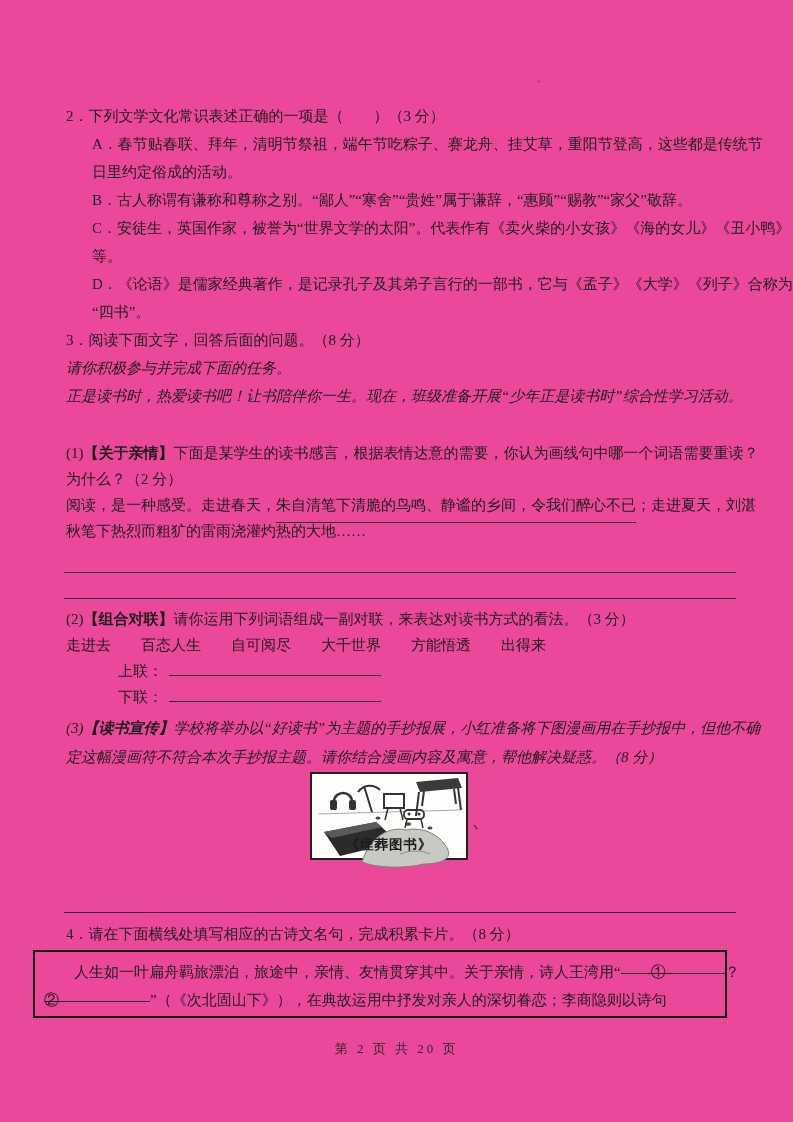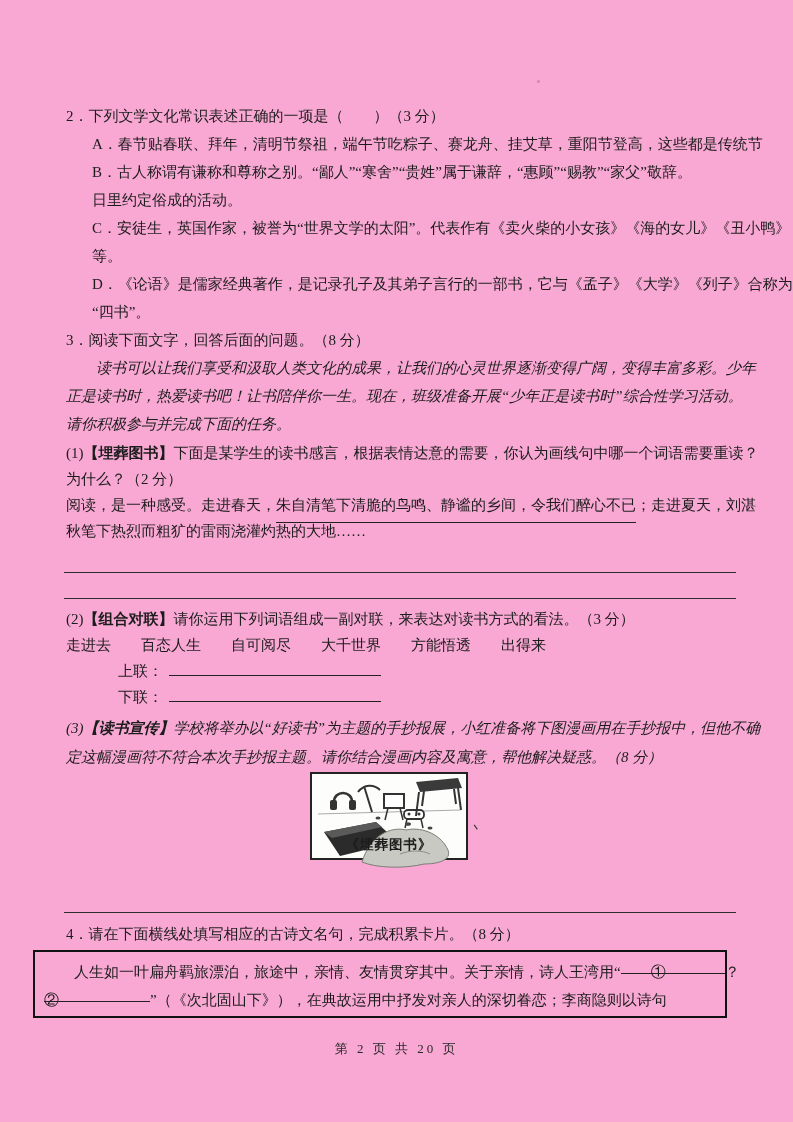--- a/index.html
+++ b/index.html
@@ -1,20 +1,20 @@
 <!DOCTYPE html>
 <html lang="zh"><head>
 <meta charset="utf-8">
 <style>
   html,body{margin:0;padding:0;background:#e8e8e8;}
   .page{
     position:relative;
     width:793px;height:1122px;
     margin:0 auto;
-    background:#f9a8d4;
+    background:#ec4899;
     font-family:"Liberation Serif","DejaVu Serif",serif;
     color:#1c1c1c;
     font-size:15px;
     overflow:hidden;
   }
   .blk{position:absolute;left:66px;width:672px;}
   .line{white-space:nowrap;}
   .lh28 .line{line-height:28px;height:28px;}
   .lh26 .line{line-height:26px;height:26px;}
   .lh29 .line{line-height:29px;height:29px;font-style:italic;}
@@ -53,41 +53,40 @@
 </head>
 <body>
 
 <div class="page">
 
   <div class="speck"></div>
 
   <div class="blk lh28" style="top:102px">
     <div class="line">2．下列文学文化常识表述正确的一项是（　　）（3 分）</div>
     <div class="line opt">A．春节贴春联、拜年，清明节祭祖，端午节吃粽子、赛龙舟、挂艾草，重阳节登高，这些都是传统节</div>
+    <div class="line opt">日里约定俗成的活动。</div>
     <div class="line opt">B．古人称谓有谦称和尊称之别。“鄙人”“寒舍”“贵姓”属于谦辞，“惠顾”“赐教”“家父”敬辞。</div>
-    <div class="line opt">日里约定俗成的活动。</div>
     <div class="line opt">C．安徒生，英国作家，被誉为“世界文学的太阳”。代表作有《卖火柴的小女孩》《海的女儿》《丑小鸭》</div>
     <div class="line opt">等。</div>
     <div class="line opt">D．《论语》是儒家经典著作，是记录孔子及其弟子言行的一部书，它与《孟子》《大学》《列子》合称为</div>
     <div class="line opt">“四书”。</div>
   </div>
 
   <div class="blk lh28" style="top:326px">
     <div class="line">3．阅读下面文字，回答后面的问题。（8 分）</div>
   </div>
 
   <div class="blk lh28 kai" style="top:354px">
-    <div class="line indent2">读书可以让我们享受和汲取人类文化的成果，让我们的心灵世界逐渐变得广阔，变得丰富多彩。少年</div>
+    <div class="line">请你积极参与并完成下面的任务。</div>
     <div class="line">正是读书时，热爱读书吧！让书陪伴你一生。现在，班级准备开展“少年正是读书时”综合性学习活动。</div>
-    <div class="line">请你积极参与并完成下面的任务。</div>
   </div>
 
   <div class="blk lh26" style="top:440px">
     <div class="line">
-      <span>(1)</span><span class="tag">【埋葬图书】</span><span>下面是某学生的读书感言，根据表情达意的需要，你认为画线句中哪一个词语需要重读？</span>
+      <span>(1)</span><span class="tag">【关于亲情】</span><span>下面是某学生的读书感言，根据表情达意的需要，你认为画线句中哪一个词语需要重读？</span>
     </div>
     <div class="line">为什么？（2 分）</div>
     <div class="line">
       <span>阅读，是一种感受。走进春天，</span><span class="u">朱自清笔下清脆的鸟鸣、静谧的乡间，令我们醉心不已</span><span>；走进夏天，刘湛</span>
     </div>
     <div class="line">秋笔下热烈而粗犷的雷雨浇灌灼热的大地……</div>
   </div>
 
   <div class="ansline" style="top:572px"></div>
   <div class="ansline" style="top:598px"></div>

